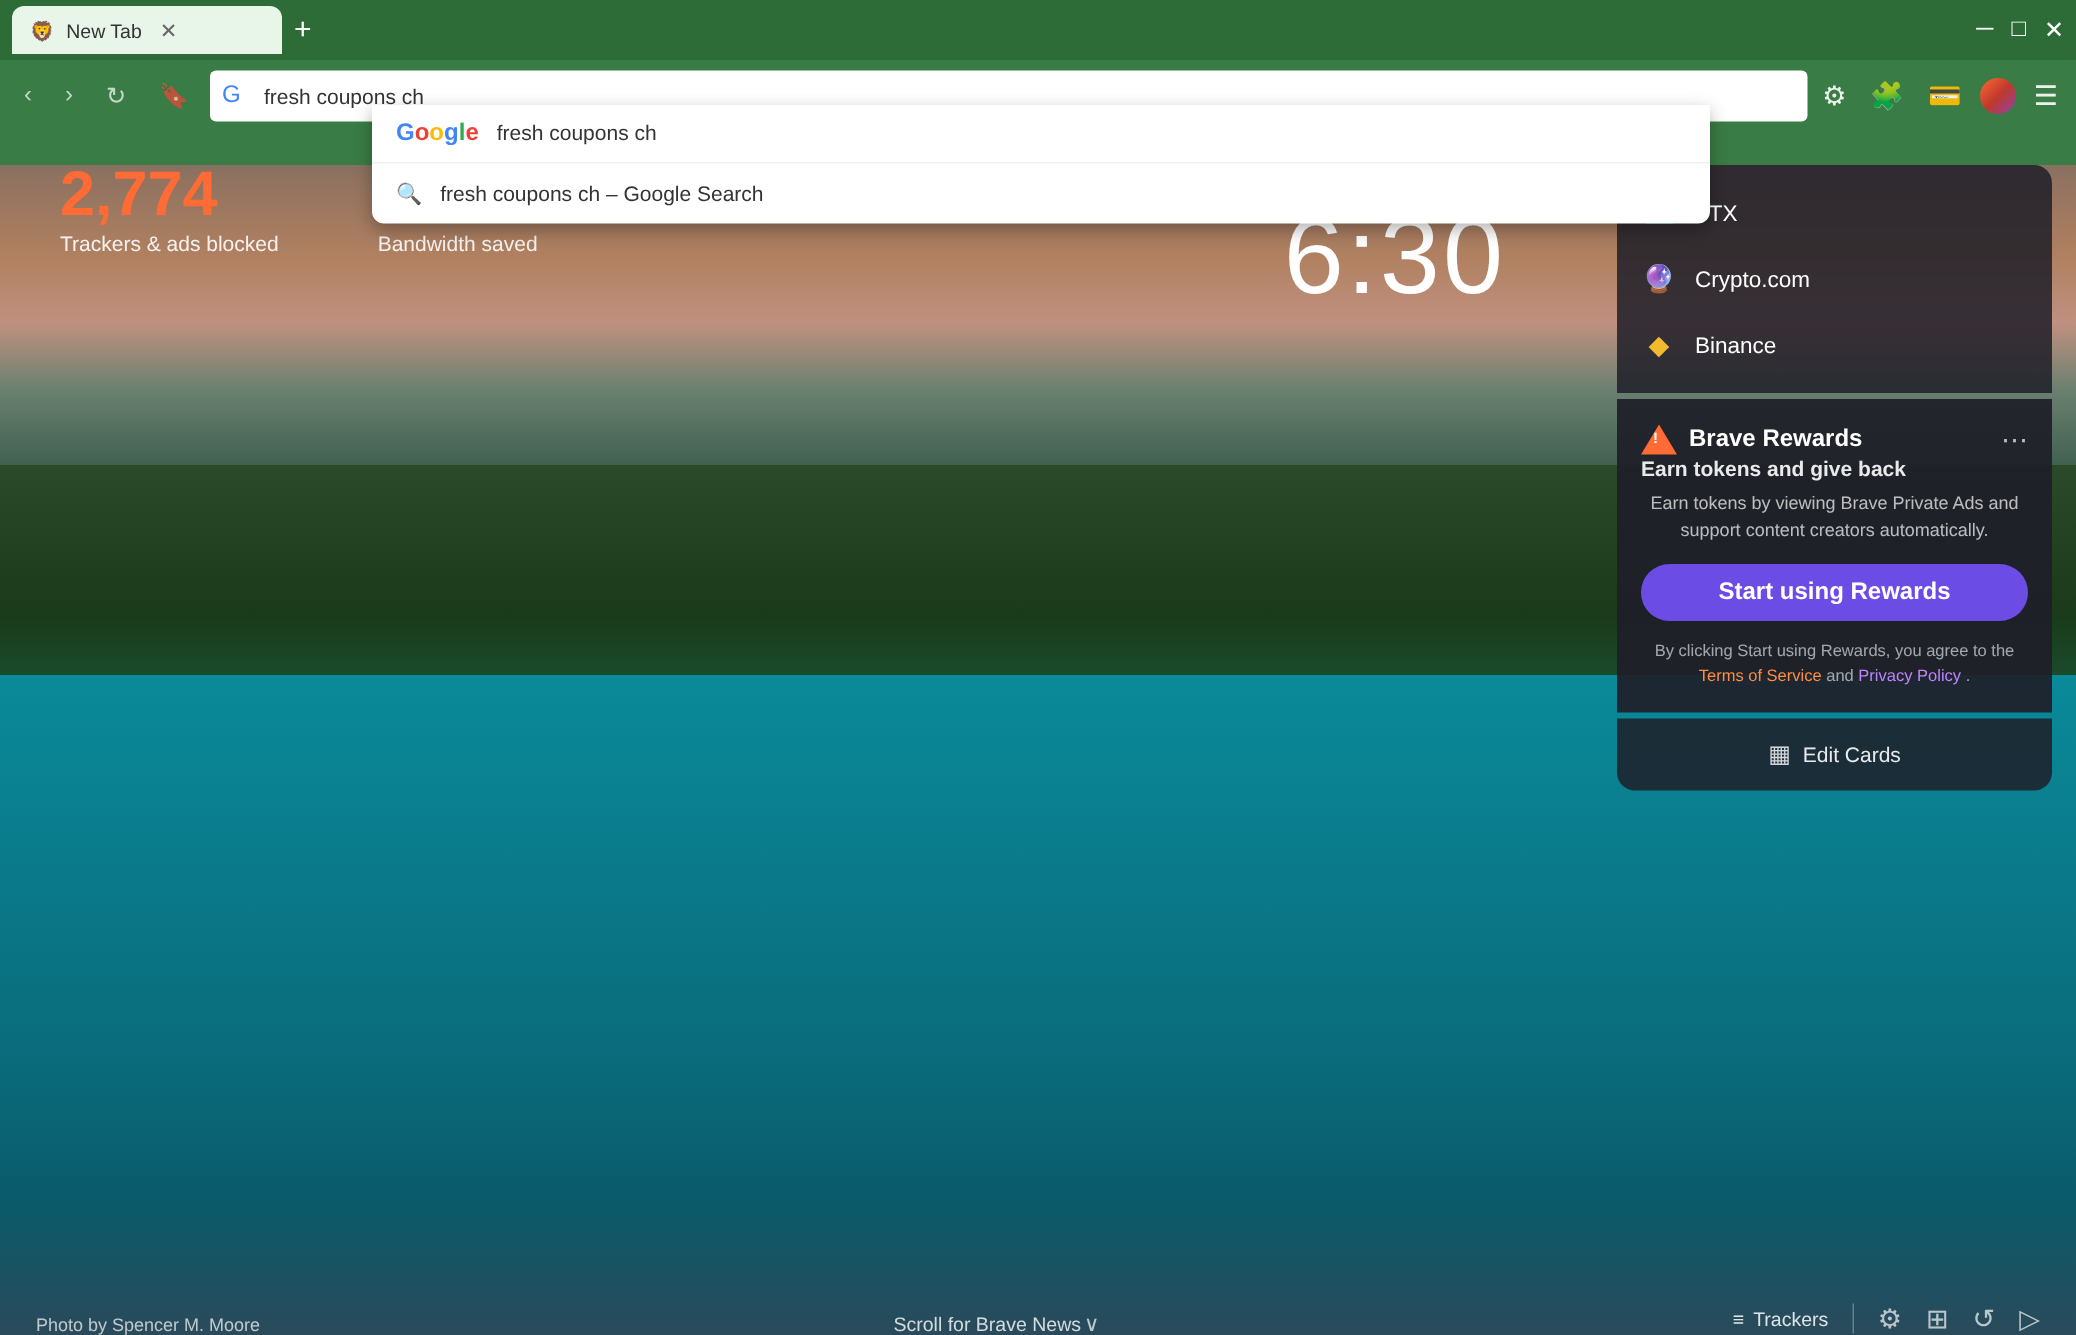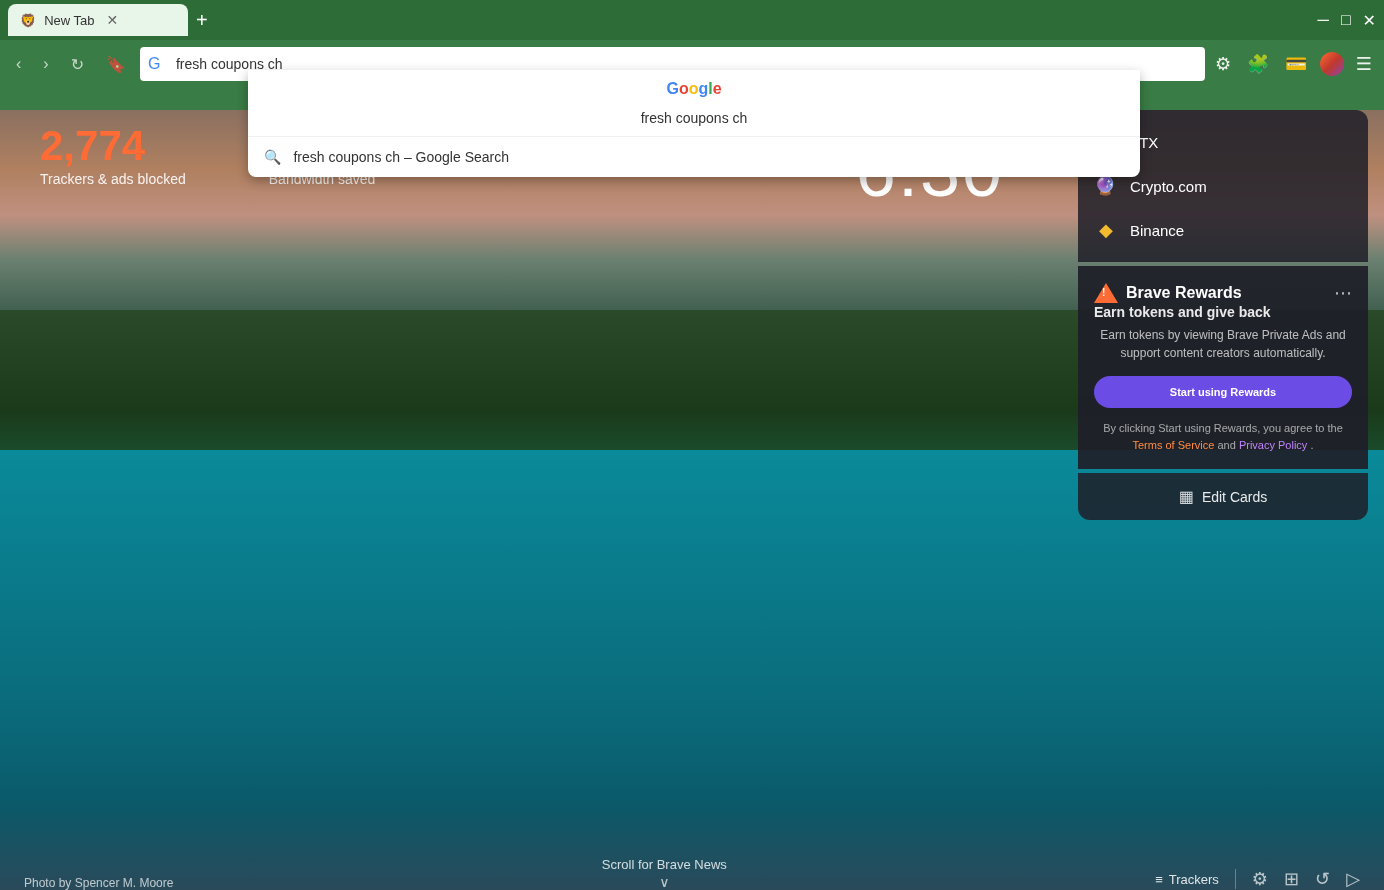--- a/index.html
+++ b/index.html
@@ -149,26 +149,24 @@
       right: 244px;
       background: white;
       border-radius: 0 0 8px 8px;
       box-shadow: 0 4px 12px rgba(0,0,0,0.3);
       z-index: 200;
       overflow: hidden;
     }
 
     .dropdown-header {
       display: flex;
-      align-items: center;
       padding: 10px 16px;
       gap: 12px;
       border-bottom: 1px solid #f0f0f0;
       background: white;
-      flex-direction: column;
     }
 
     .dropdown-suggestion {
       display: flex;
       align-items: center;
       padding: 12px 16px;
       gap: 12px;
       cursor: pointer;
     }
 
@@ -203,24 +201,24 @@
         #0a8a9a 70%,
         #0a7a8a 85%,
         #1a6a7a 100%
       );
       z-index: 0;
     }
 
     
     .stats-bar {
       position: absolute;
-      top: 125px;
+      top: 108px;
       left: 40px;
       display: flex;
-      gap: 83px;
+      gap: 66px;
       z-index: 10;
       color: white;
     }
 
     .stat-item {}
     .stat-value {
       font-size: 42px;
       font-weight: 700;
       line-height: 1;
     }
@@ -355,21 +353,21 @@
     }
 
     .start-rewards-btn {
       display: block;
       width: 100%;
       padding: 10px;
       background: #6b4de6;
       color: white;
       border: none;
       border-radius: 20px;
-      font-size: 11px;
+      font-size: 16px;
       font-weight: 600;
       cursor: pointer;
       text-align: center;
       margin-bottom: 12px;
     }
 
     .rewards-footer {
       font-size: 11px;
       color: rgba(255,255,255,0.6);
       text-align: center;
@@ -415,21 +413,21 @@
       z-index: 10;
     }
 
     .photo-credit {
       font-size: 12px;
       color: rgba(255,255,255,0.7);
     }
 
     .scroll-center {
       display: flex;
-      flex-direction: column;
+      flex-direction: row;
       align-items: center;
       gap: 2px;
     }
 
     .scroll-text {
       font-size: 13px;
       color: rgba(255,255,255,0.8);
     }
 
     .scroll-arrow {

